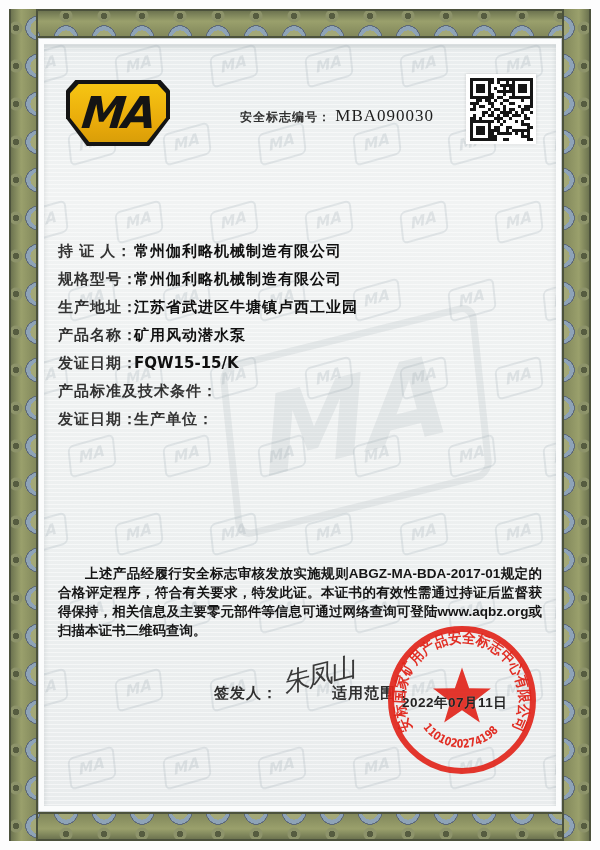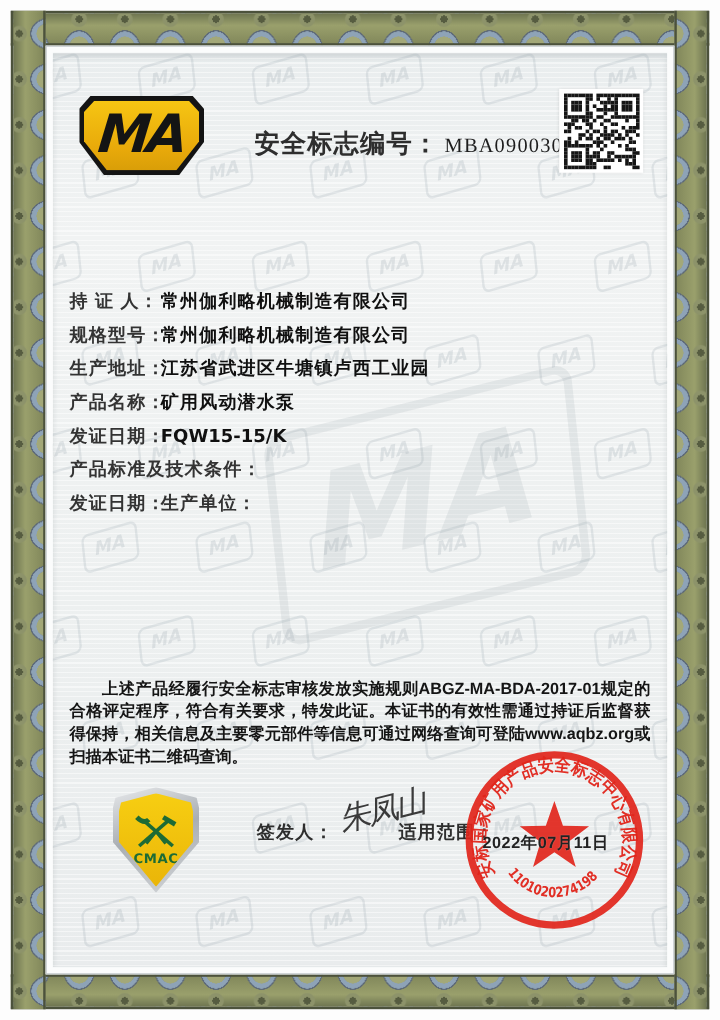--- a/index.html
+++ b/index.html
@@ -42,21 +42,21 @@
   
   .ma-badge{position:absolute;left:22px;top:36px;width:104px;height:66px;
       clip-path:polygon(9% 0,91% 0,100% 16%,100% 58%,80% 100%,20% 100%,0 58%,0 16%);
       background:#141414;}
   .ma-badge .inner{position:absolute;inset:4px;
       clip-path:polygon(9% 0,91% 0,100% 16%,100% 58%,80% 100%,20% 100%,0 58%,0 16%);
       background:linear-gradient(180deg,#f6c513,#e8a90a 70%,#d99e08);
       display:flex;align-items:center;justify-content:center;}
   .ma-badge .txt{font:bold italic 44px/1 "DejaVu Sans",sans-serif;color:#141414;letter-spacing:-3px;transform:skewX(-6deg);}
   .certno{position:absolute;left:168px;top:62px;width:250px;text-align:center;white-space:nowrap;}
-  .certno .lbl{font-size:21px;color:#2e2e2e;letter-spacing:1px;font-weight:bold;}
+  .certno .lbl{font-size:12px;color:#2e2e2e;letter-spacing:1px;font-weight:bold;}
   .certno .val{font-family:"Liberation Serif",serif;font-size:17px;color:#1d1d1d;letter-spacing:1px;}
   .qr-box{position:absolute;right:20px;top:30px;width:70px;height:70px;background:#fff;box-shadow:0 0 3px rgba(0,0,0,.15);}
   .qr{position:absolute;left:4px;top:4px;width:63px;height:63px;}
   .qr i{position:absolute;width:3px;height:3px;background:#161616;}
   
   .title{position:absolute;left:0;right:0;top:124px;text-align:center;
       font-family:"Liberation Serif",serif;font-weight:bold;font-size:33px;color:#0d0d0d;letter-spacing:4px;}
   
   .fields{position:absolute;left:14px;right:14px;top:198px;}
   .row{display:flex;align-items:baseline;height:28px;font-size:15px;}
@@ -441,32 +441,20 @@
         <span class="label long">产品标准及技术条件：</span>
       </div>
       <div class="row">
         <span class="label">发证日期：</span>
         <span class="label2">生产单位：</span>
       </div>
     </div>
 
     <p class="statement">上述产品经履行安全标志审核发放实施规则ABGZ-MA-BDA-2017-01规定的合格评定程序，符合有关要求，特发此证。本证书的有效性需通过持证后监督获得保持，相关信息及主要零元部件等信息可通过网络查询可登陆www.aqbz.org或扫描本证书二维码查询。</p>
 
-    <div class="cmac">
-      <div class="shield">
-        <svg class="emb" viewBox="0 0 40 30">
-          <path d="M6 26 L30 5" stroke="#1d6b35" stroke-width="3" fill="none"></path>
-          <path d="M34 26 L10 5" stroke="#1d6b35" stroke-width="3" fill="none"></path>
-          <path d="M26 2 L36 8" stroke="#1d6b35" stroke-width="4" fill="none"></path>
-          <path d="M4 2 Q10 8 14 4" stroke="#1d6b35" stroke-width="4" fill="none"></path>
-          <path d="M12 24 L20 14 L28 24" stroke="#1d6b35" stroke-width="2.5" fill="none"></path>
-        </svg>
-        <div class="cm-txt">CMAC</div>
-      </div>
-    </div>
 
     <div class="issuer-label">签发人：</div>
     <div class="signature">朱凤山</div>
     <div class="dept-label">适用范围：</div>
 
     <svg class="seal" viewBox="0 0 150 150">
       <defs>
         <path id="arcTop" d="M 25.6 103.5 A 57 57 0 1 1 124.4 103.5" fill="none"></path>
         <path id="arcBot" d="M 36.5 102 A 47 47 0 0 0 113.5 102" fill="none"></path>
       </defs>

